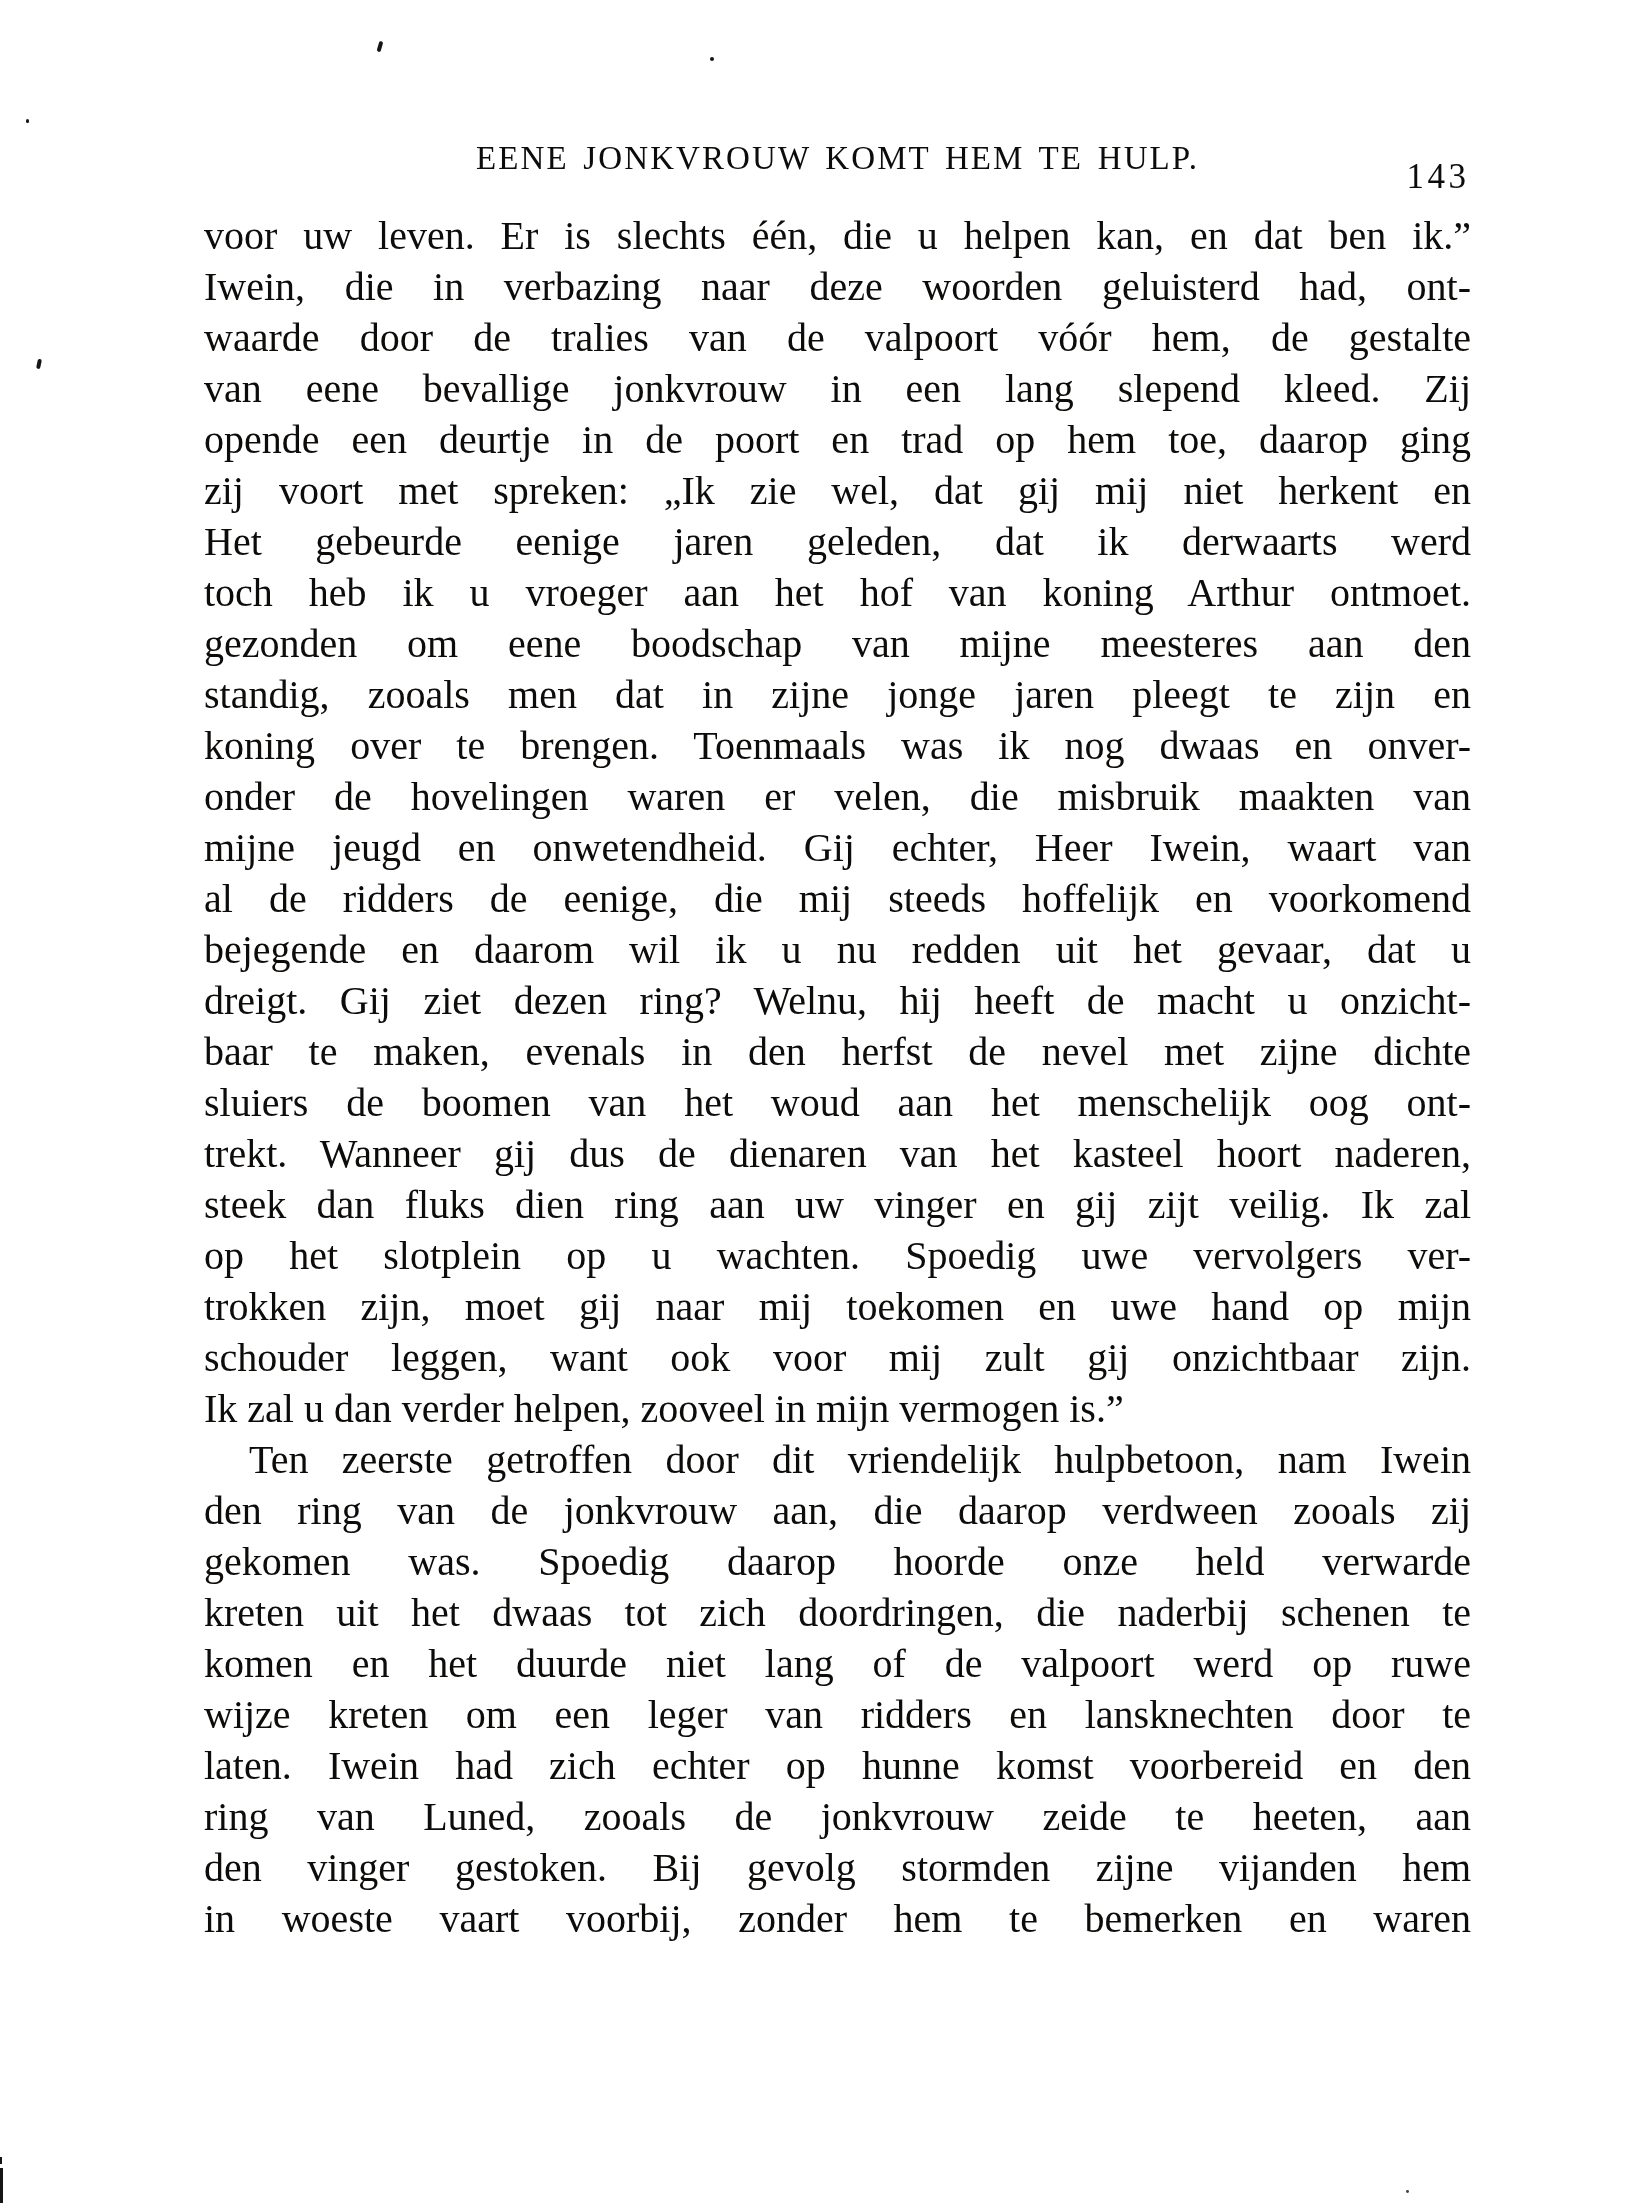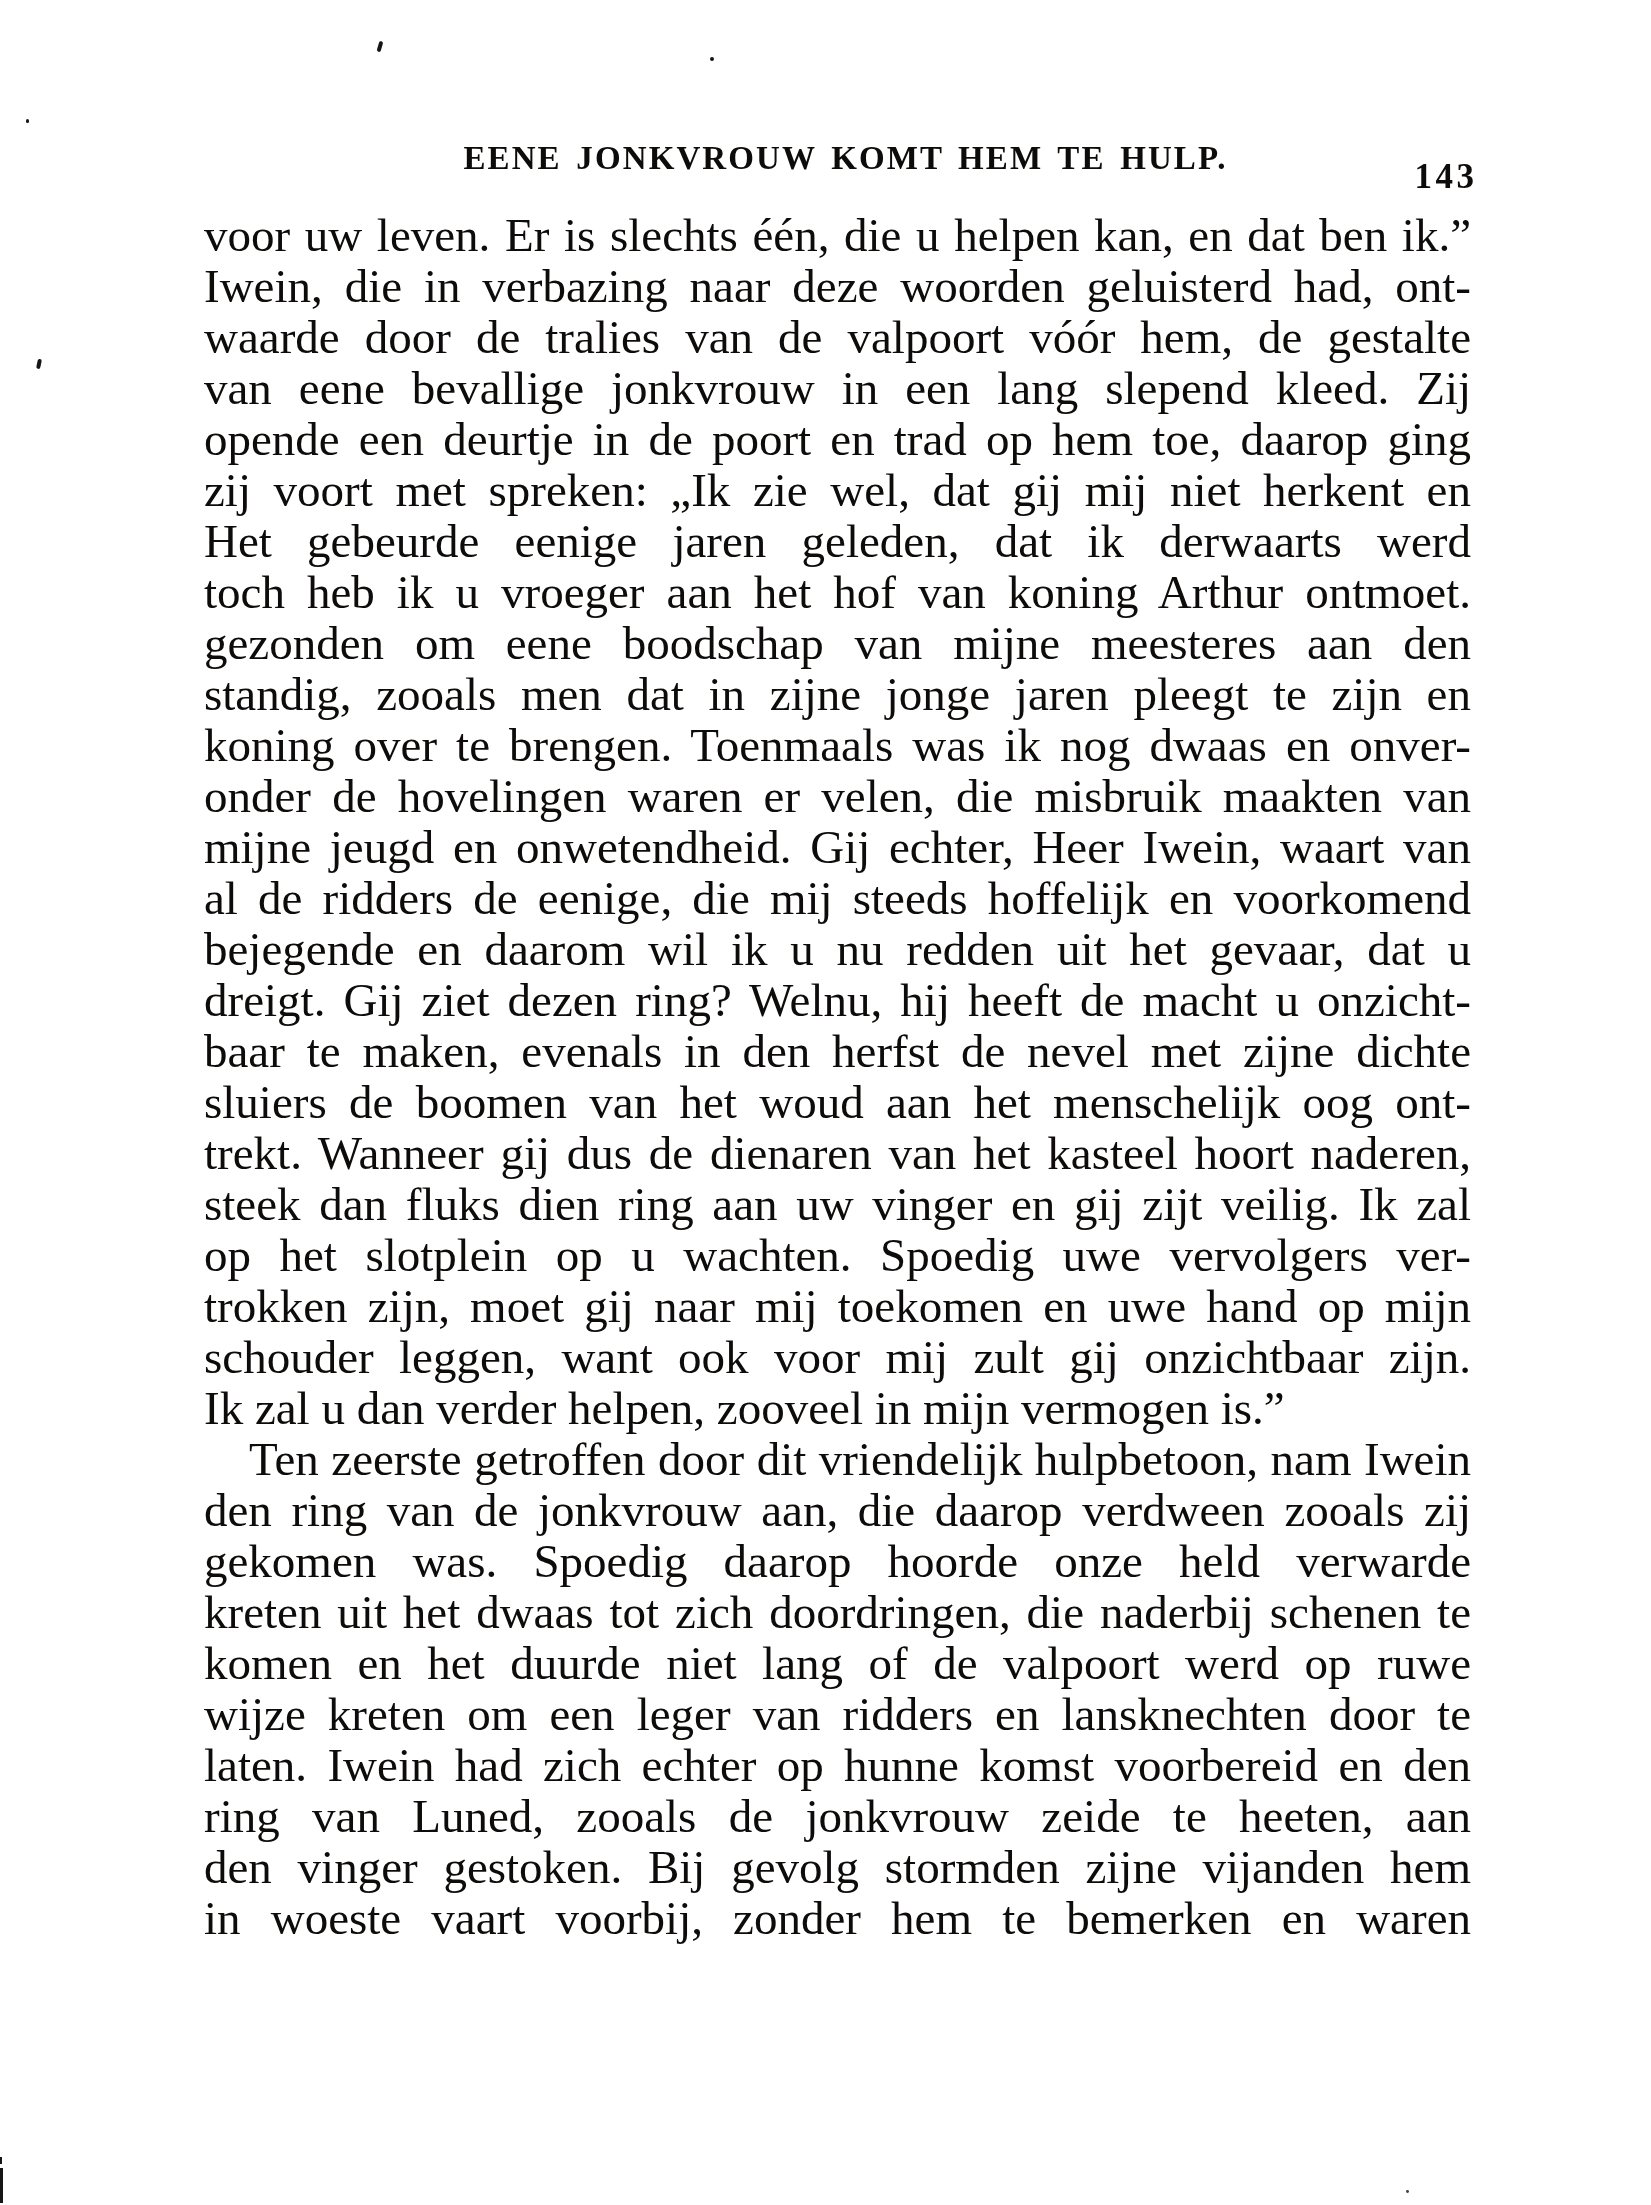--- a/index.html
+++ b/index.html
@@ -12,25 +12,24 @@
     width: 1652px;
     height: 2205px;
     background: #ffffff;
     color: #0d0c0a;
     font-family: "Liberation Serif", "DejaVu Serif", serif;
     overflow: hidden;
   }
   
   .running-header {
     position: absolute;
-    left: 212px;
+    left: 204px;
     top: 140px;
     width: 1267px;
     height: 43px;
-    font-weight: bold;
   }
   .running-header .htitle {
     position: absolute;
     left: 0;
     right: 0;
     top: 0;
     text-align: center;
     font-size: 33px;
     letter-spacing: 2.1px;
     word-spacing: 4.3px;
@@ -45,21 +44,21 @@
     margin-top: 21px;
   }
   
   .body-text {
     position: absolute;
     left: 204px;
     top: 210px;
     width: 1267px;
   }
   .line {
-    font-size: 47px;
+    font-size: 40px;
     height: 51px;
     line-height: 51px;
     text-align: justify;
     text-align-last: justify;
     white-space: normal;
     overflow: visible;
   }
   .line.no-just {
     text-align-last: left;
   }

